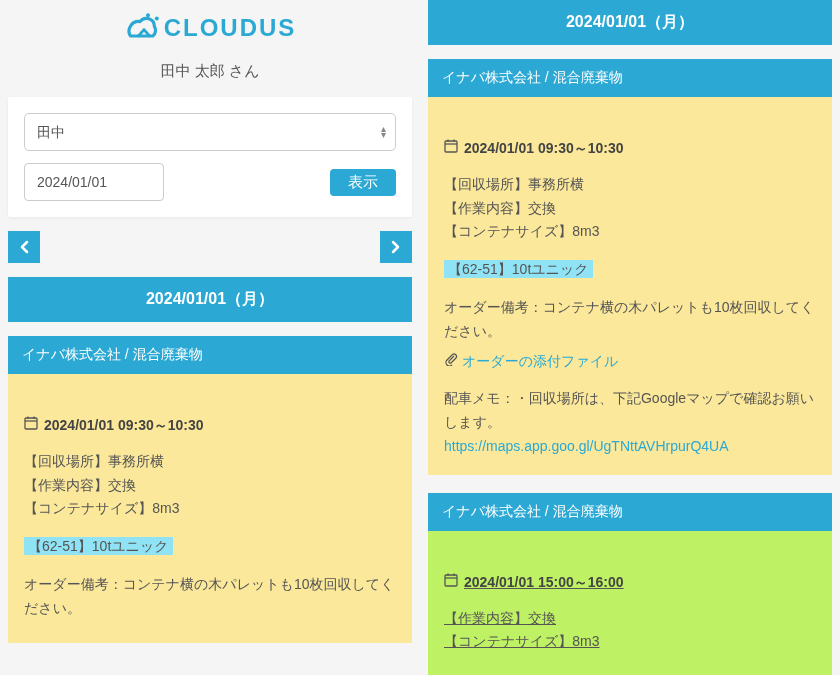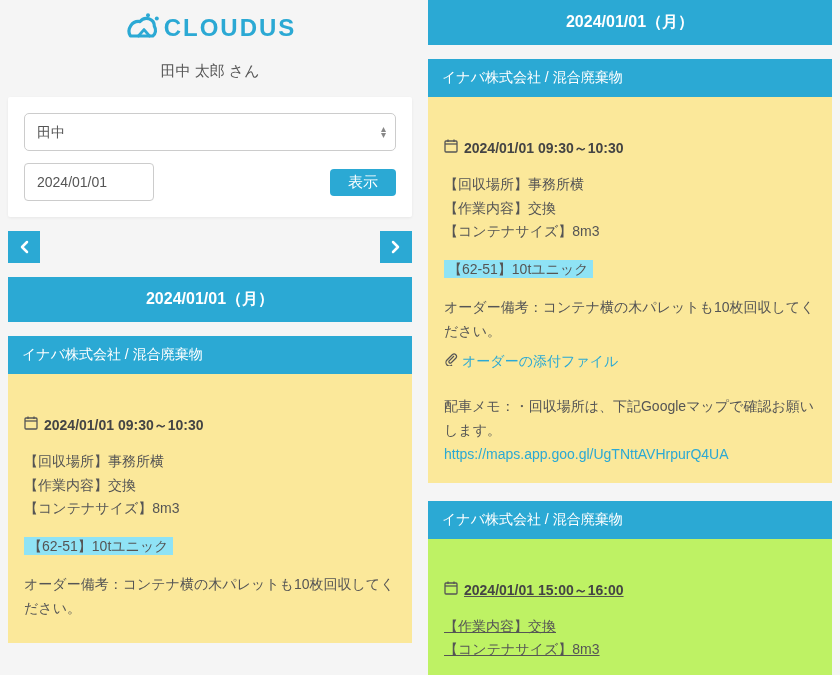--- a/index.html
+++ b/index.html
@@ -83,21 +83,21 @@
       gap: 10px;
       align-items: center;
       justify-content: space-between;
     }
     .date-input {
       flex: 0 0 auto;
       padding: 10px 12px;
       border: 1px solid #ccc;
       border-radius: 4px;
       font-size: 14px;
-      width: 130px;
+      width: 140px;
       color: #555;
     }
     .show-btn {
       background: #2ba9d4;
       color: #fff;
       border: none;
       border-radius: 4px;
       padding: 4px 18px;
       font-size: 15px;
       cursor: pointer;
@@ -168,21 +168,21 @@
     .vehicle-row {
       margin-bottom: 14px;
     }
     .job-note {
       margin-bottom: 6px;
     }
     .attach-row {
       display: flex;
       align-items: center;
       gap: 4px;
-      margin-bottom: 22px;
+      margin-bottom: 14px;
     }
     .link {
       color: #2ba9d4;
       text-decoration: none;
       word-break: break-all;
     }
   </style>
 </head>
 <body>
 

